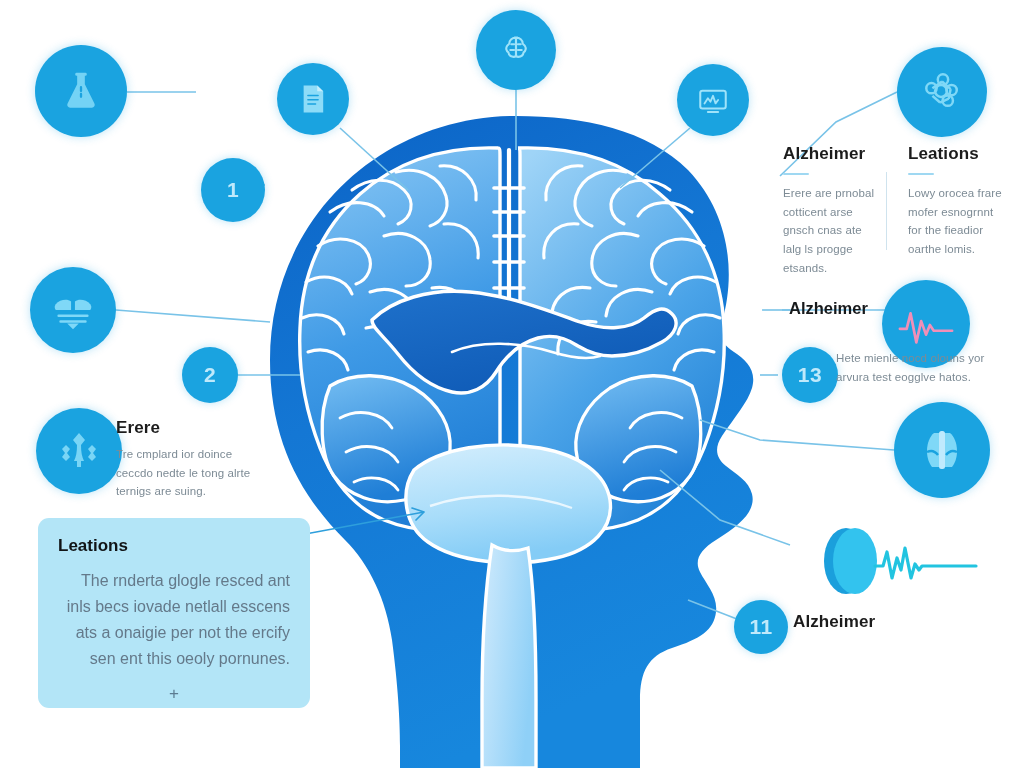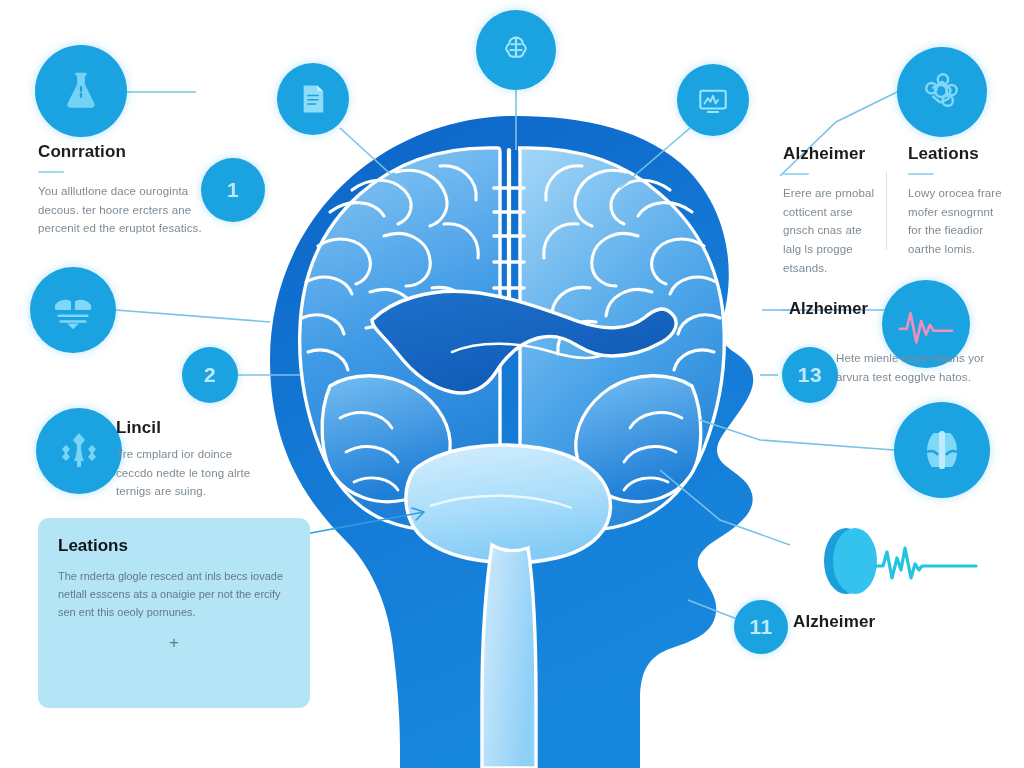--- a/index.html
+++ b/index.html
@@ -101,23 +101,24 @@
     box-sizing: border-box;
   }
   #exenatide-card h3 {
     margin: 0 0 12px 0;
     font-size: 17px;
     font-weight: 700;
     color: #111416;
   }
   #exenatide-card p {
     margin: 0;
-    font-size: 11px;
+    font-size: 16px;
     line-height: 1.62;
     color: #64798a;
+    text-align: right;
   }
   .plus-sep {
     text-align: center;
     color: #5c7b91;
     font-size: 17px;
     line-height: 1;
     margin: 13px 0 14px 0;
   }
   
   #right-col-divider {
@@ -447,25 +448,20 @@
     <div class="num-bubble" style="left:182px;top:347px;width:56px;height:56px;">
       <span>2</span>
     </div>
     <div class="num-bubble" style="left:782px;top:347px;width:56px;height:56px;">
       <span>13</span>
     </div>
     <div class="num-bubble" style="left:734px;top:600px;width:54px;height:54px;">
       <span>11</span>
     </div>
 
-    <div class="txt-block" style="left:38px;top:142px;width:190px;">
-      <h3>Conrration</h3>
-      <div class="rule"></div>
-      <p>You alllutlone dace ouroginta decous. ter hoore ercters ane percenit ed the eruptot fesatics.</p>
-    </div>
 
     <div class="txt-block" style="left:783px;top:144px;width:100px;">
       <h3>Alzheimer</h3>
       <div class="rule"></div>
       <p>Erere are prnobal cotticent arse gnsch cnas ate lalg ls progge etsands.</p>
     </div>
 
     <div id="right-col-divider"></div>
 
     <div class="txt-block" style="left:908px;top:144px;width:100px;">
@@ -474,21 +470,21 @@
       <p>Lowy orocea frare mofer esnogrnnt for the fieadior oarthe lomis.</p>
     </div>
 
     <div class="inline-head" style="left:789px;top:299px;">Alzheimer</div>
 
     <div class="txt-block" style="left:836px;top:349px;width:172px;">
       <p>Hete mienle nocd olouns yor arvura test eogglve hatos.</p>
     </div>
 
     <div class="txt-block tight" style="left:116px;top:418px;width:150px;">
-      <h3>Lincil</h3>
+      <h3>Erere</h3>
       <p>Tre cmplard ior doince ceccdo nedte le tong alrte ternigs are suing.</p>
     </div>
 
     <div class="txt-block tight" style="left:793px;top:612px;width:218px;">
       <h3>Alzheimer</h3>
     </div>
 
     <div id="exenatide-card">
       <h3>Leations</h3>
       <p>The rnderta glogle resced ant inls becs iovade netlall esscens ats a onaigie per not the ercify sen ent this oeoly pornunes.</p>

